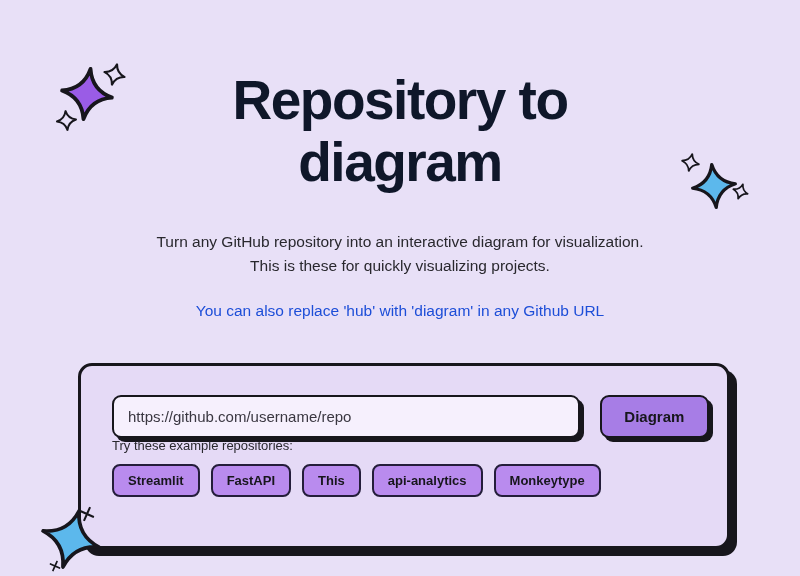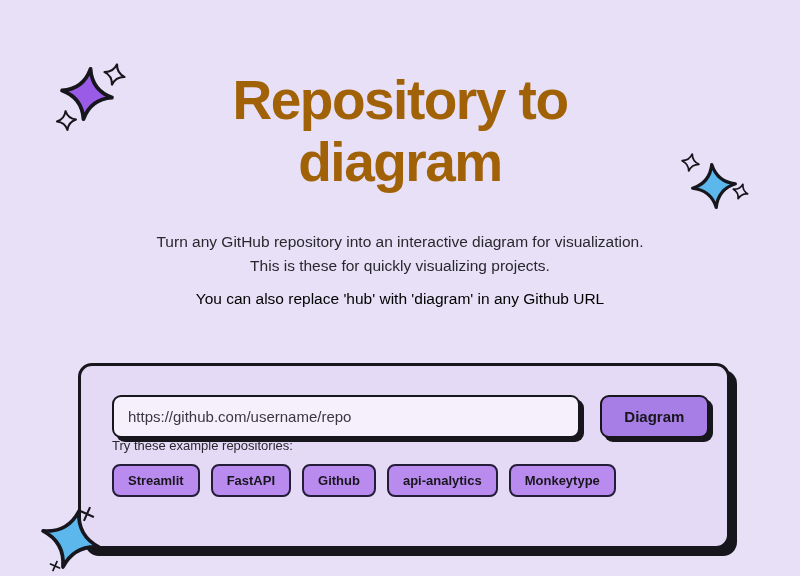--- a/index.html
+++ b/index.html
@@ -14,36 +14,36 @@
   .page { position: relative; width: 800px; height: 576px; }
 
   
   .title {
     padding-top: 32px;
     text-align: center;
     font-size: 55px;
     line-height: 62px;
     font-weight: 900;
     letter-spacing: -1.5px;
-    color: #a16207;
+    color: #0f172a;
   }
   .title span { display: block; }
 
   .subtitle {
     margin-top: 36px;
     text-align: center;
     font-size: 15.5px;
     line-height: 24px;
     color: #29282e;
   }
   .hint {
-    margin-top: 12px;
+    margin-top: 24px;
     text-align: center;
     font-size: 15.5px;
-    color: #000000;
+    color: #1d4ed8;
   }
 
   
   .card {
     position: absolute;
     left: 78px; top: 326px;
     width: 652px; height: 186px;
     box-sizing: border-box;
     background: #e5daf6;
     border: 3px solid #17161c;
@@ -140,21 +140,21 @@
 
   <div class="card">
     <div class="input-row">
       <input class="url-input" type="text" placeholder="https://github.com/username/repo" style="">
       <button class="primary-btn">Diagram</button>
     </div>
     <div class="examples-label">Try these example repositories:</div>
     <div class="examples-row">
       <button class="example-btn">Streamlit</button>
       <button class="example-btn">FastAPI</button>
-      <button class="example-btn">Github</button>
+      <button class="example-btn">This</button>
       <button class="example-btn">api-analytics</button>
       <button class="example-btn">Monkeytype</button>
     </div>
   </div>
 
   <svg class="sparkle z-top" style="left:40px; top:470px; transform:rotate(16deg);" width="62" height="64" viewBox="0 0 100 100">
     <path d="M50 3 Q58 42 97 50 Q58 58 50 97 Q42 58 3 50 Q42 42 50 3 Z" fill="#5cb8ec" stroke="#17161c" stroke-width="6" stroke-linejoin="round"></path>
   </svg>
   <svg class="sparkle z-top" style="left:79px; top:469px; transform:rotate(24deg);" width="16" height="16" viewBox="0 0 100 100">
     <path d="M50 8 L50 92 M8 50 L92 50" fill="none" stroke="#17161c" stroke-width="13" stroke-linecap="round"></path>

